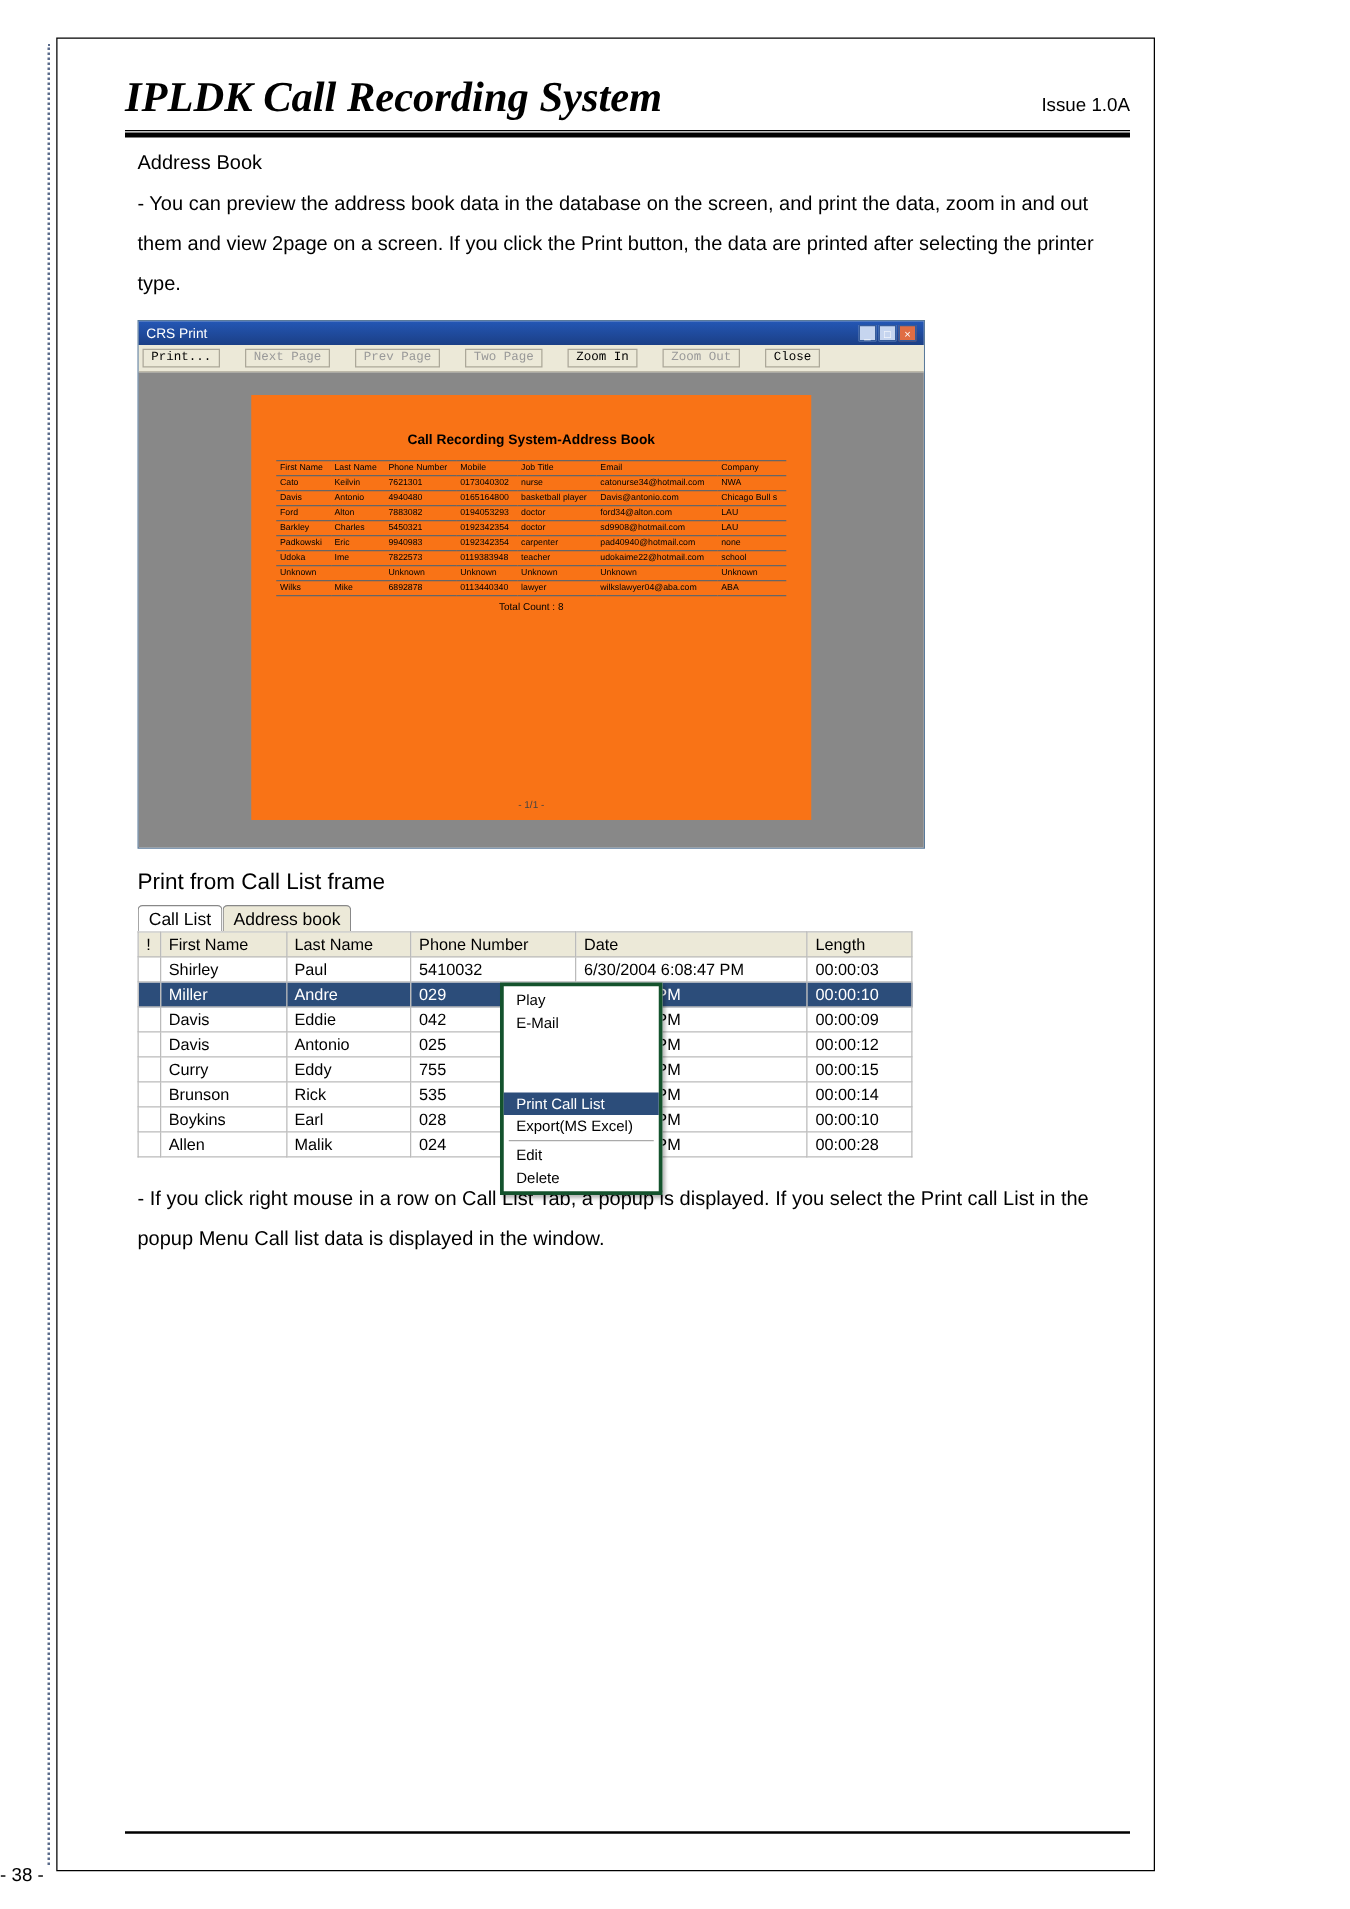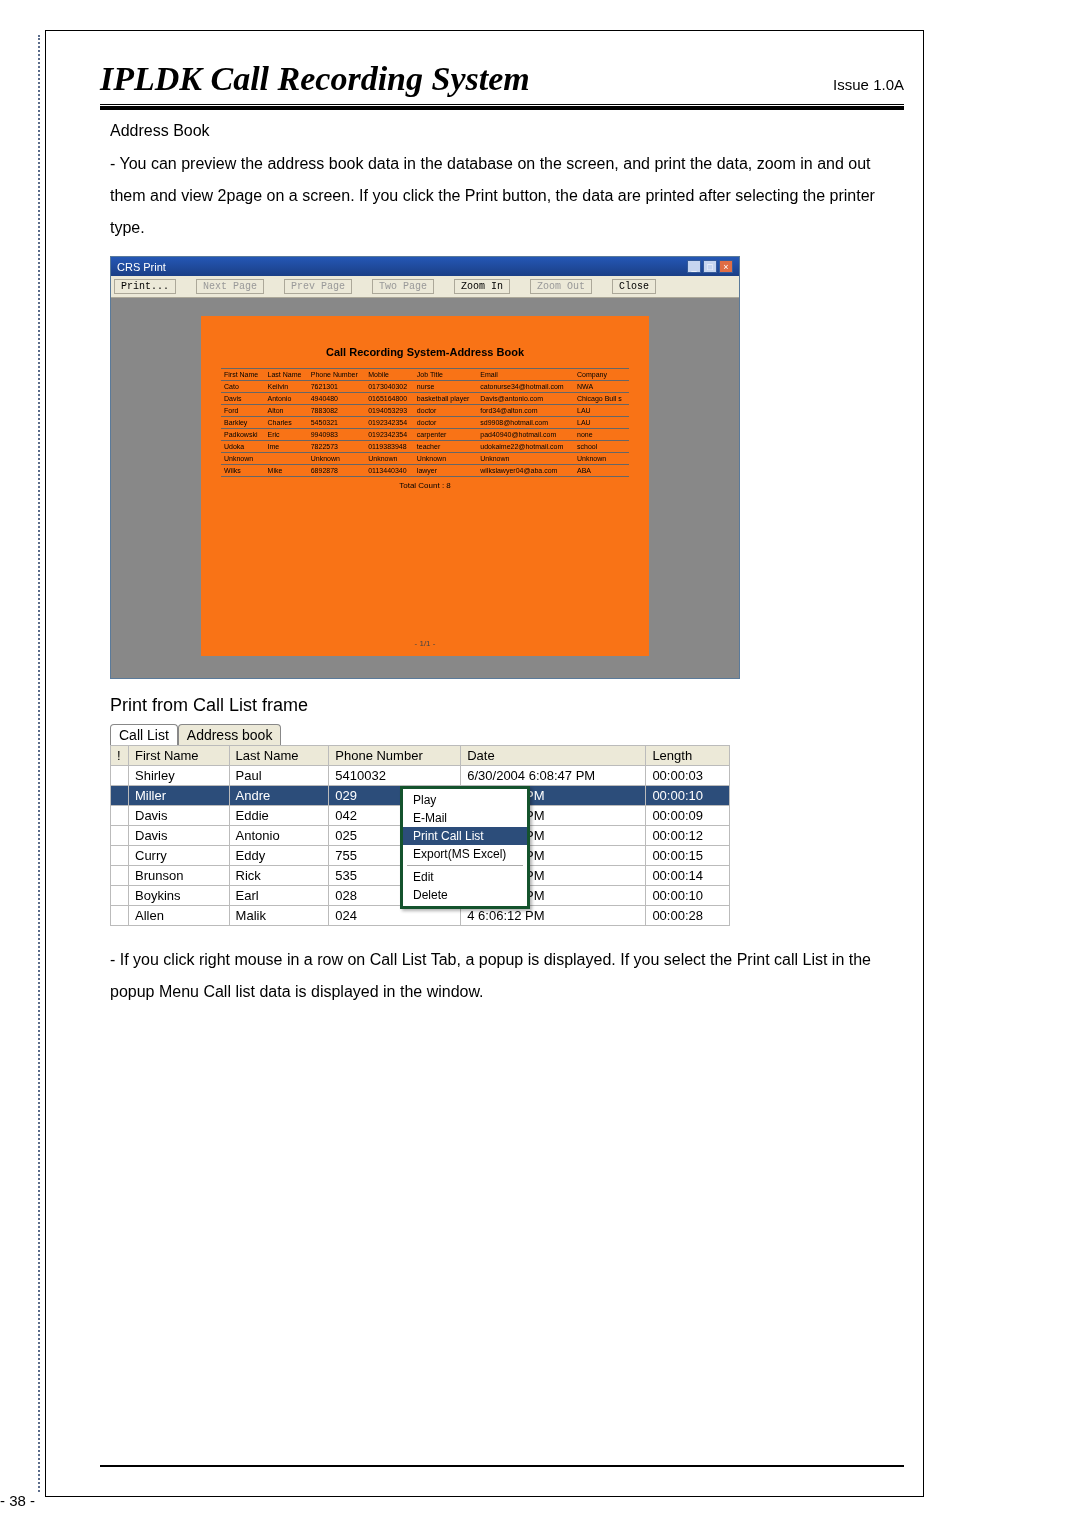--- a/index.html
+++ b/index.html
@@ -163,21 +163,21 @@
   .ctx-menu {
     position:absolute;
     background:#fff;
     border:3px solid #14532d;
     box-shadow:2px 2px 3px rgba(0,0,0,.3);
     font-size:12px;
     padding:2px 0;
     width:130px;
   }
   .ctx-item { padding:2px 10px; }
-  .ctx-item.hi { background:#2c4d7a; color:#fff; }
+  .ctx-item.hi { background:#2c4d7a; color:#fff;margin-top:47px; }
   .ctx-sep { border-top:1px solid #aaa; margin:2px 4px; }
   .page-num {
     position:absolute;
     left:0; right:0;
     text-align:left;
     bottom:18px;
     font-size:15px;
   }
   .end-rule {
     position:absolute;

